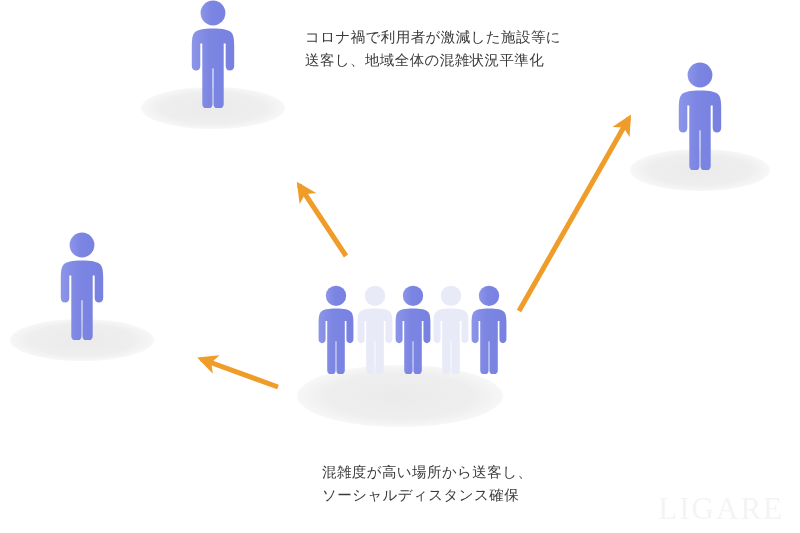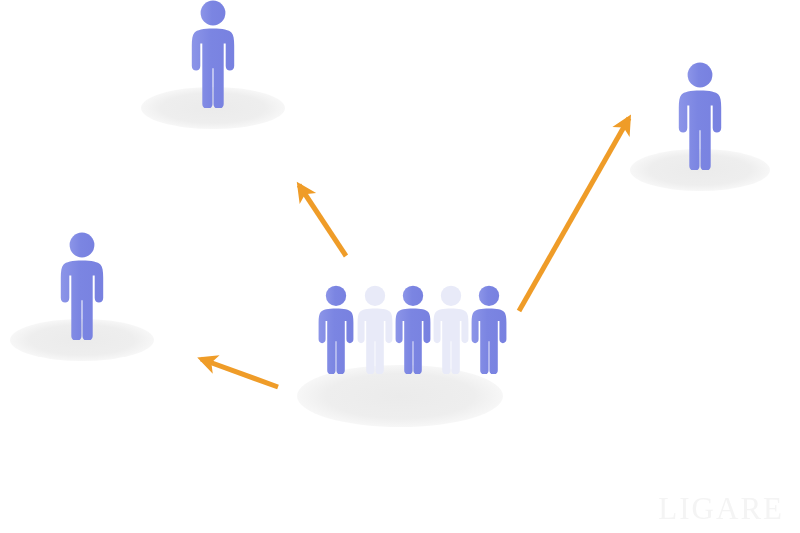--- a/index.html
+++ b/index.html
@@ -120,17 +120,21 @@
       <use href="#person" x="466" y="285" width="46" height="89" fill="url(#solidGrad)"></use>
     </g>
 
     <g stroke="#ef9c28" stroke-width="5" stroke-linecap="butt" fill="none">
       <line x1="346" y1="256" x2="299" y2="185" marker-end="url(#arrowHead)"></line>
       <line x1="519" y1="311" x2="629" y2="118" marker-end="url(#arrowHead)"></line>
       <line x1="278" y1="387" x2="201" y2="359" marker-end="url(#arrowHead)"></line>
     </g>
   </svg>
 
+  <div class="caption" id="caption-top">コロナ禍で利用者が激減した施設等に
+送客し、地域全体の混雑状況平準化</div>
 
+  <div class="caption" id="caption-bottom">混雑度が高い場所から送客し、
+ソーシャルディスタンス確保</div>
 
   <div id="watermark">LIGARE</div>
 
 </div>
 
 </body></html>

